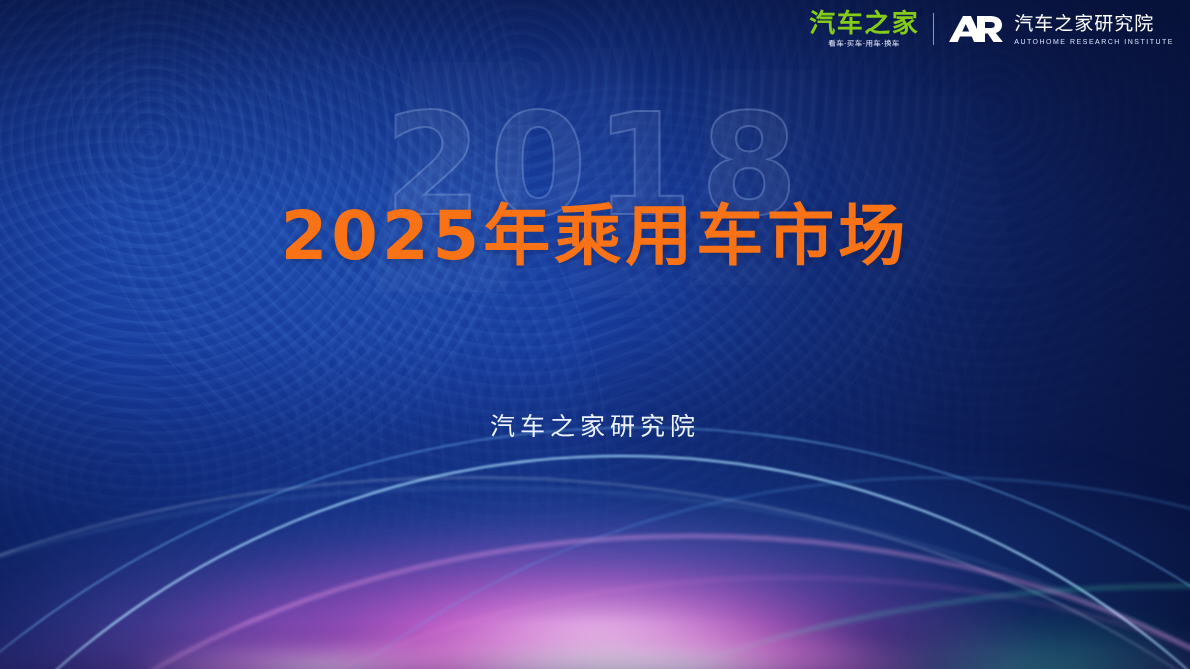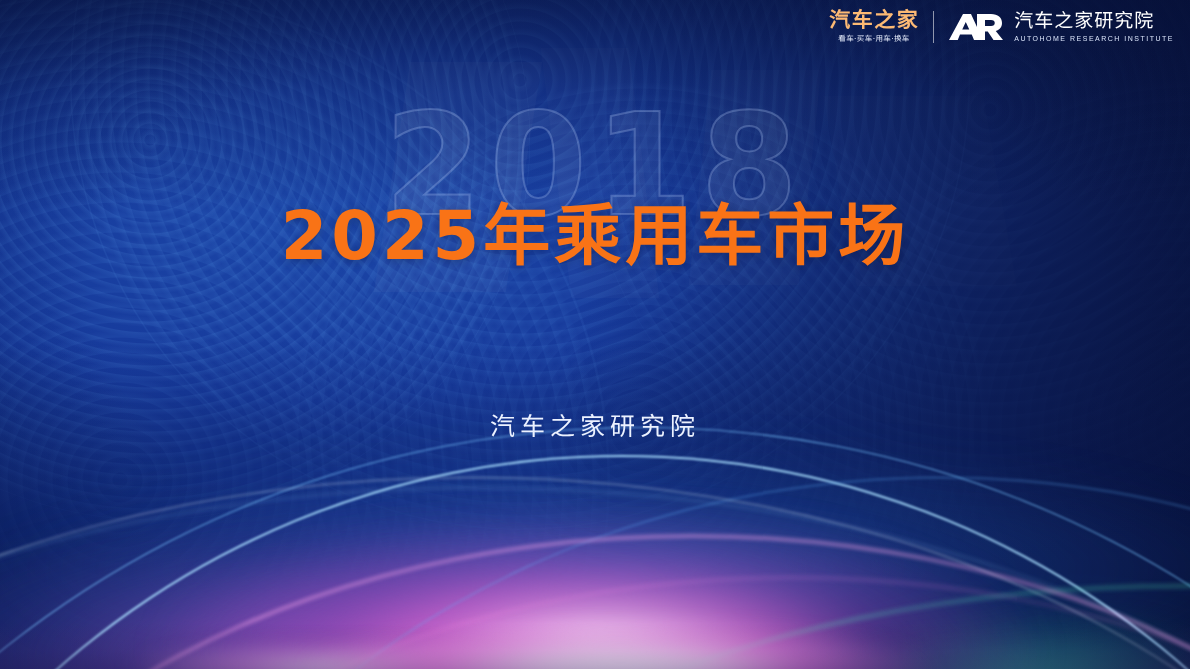--- a/index.html
+++ b/index.html
@@ -134,23 +134,23 @@
     gap: 14px;
     z-index: 40;
   }
   .logo-left {
     display: flex;
     flex-direction: column;
     align-items: center;
     line-height: 1;
   }
   .logo-left-name {
-    font-size: 21px;
+    font-size: 26px;
     font-weight: 700;
-    color: #fdba74;
+    color: #84cc16;
     letter-spacing: 1.5px;
     font-family: "DejaVu Sans", "Liberation Sans", sans-serif;
   }
   .logo-left-tag {
     margin-top: 4px;
     font-size: 8px;
     color: #eaf0ff;
     letter-spacing: 0.4px;
     transform: scale(0.94);
     white-space: nowrap;

